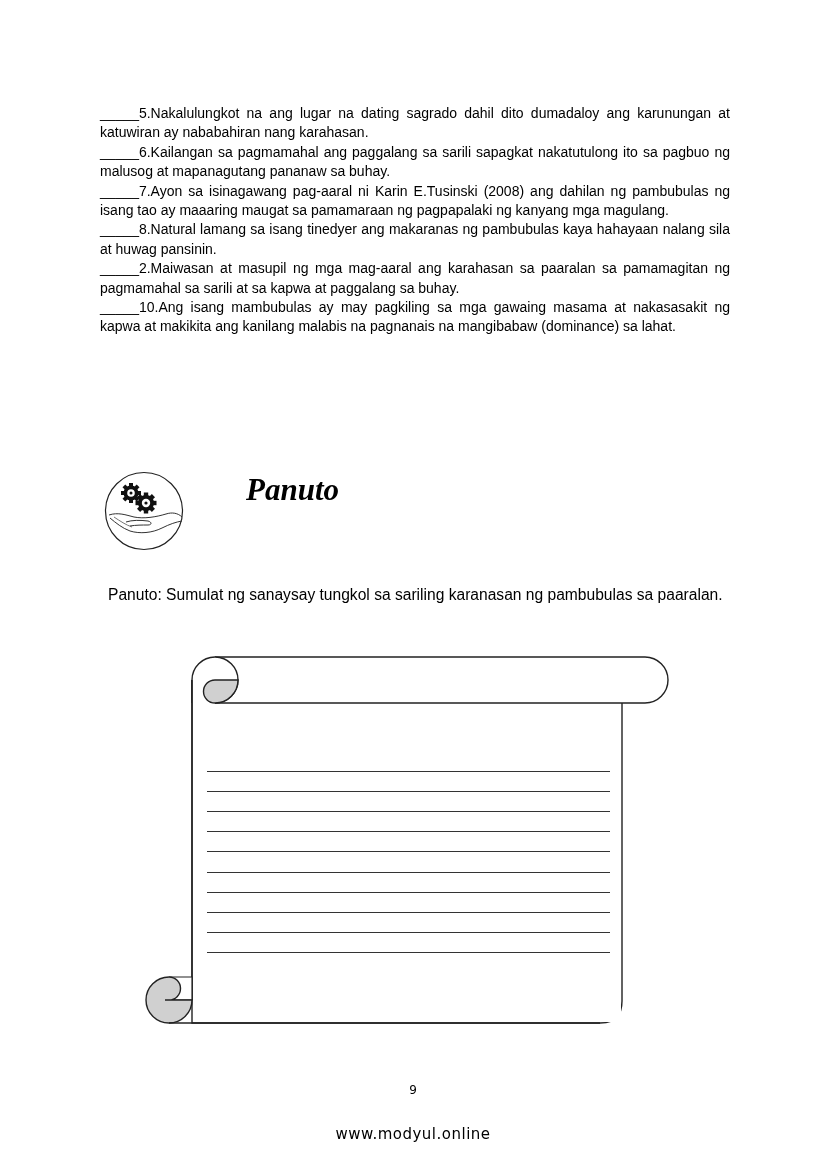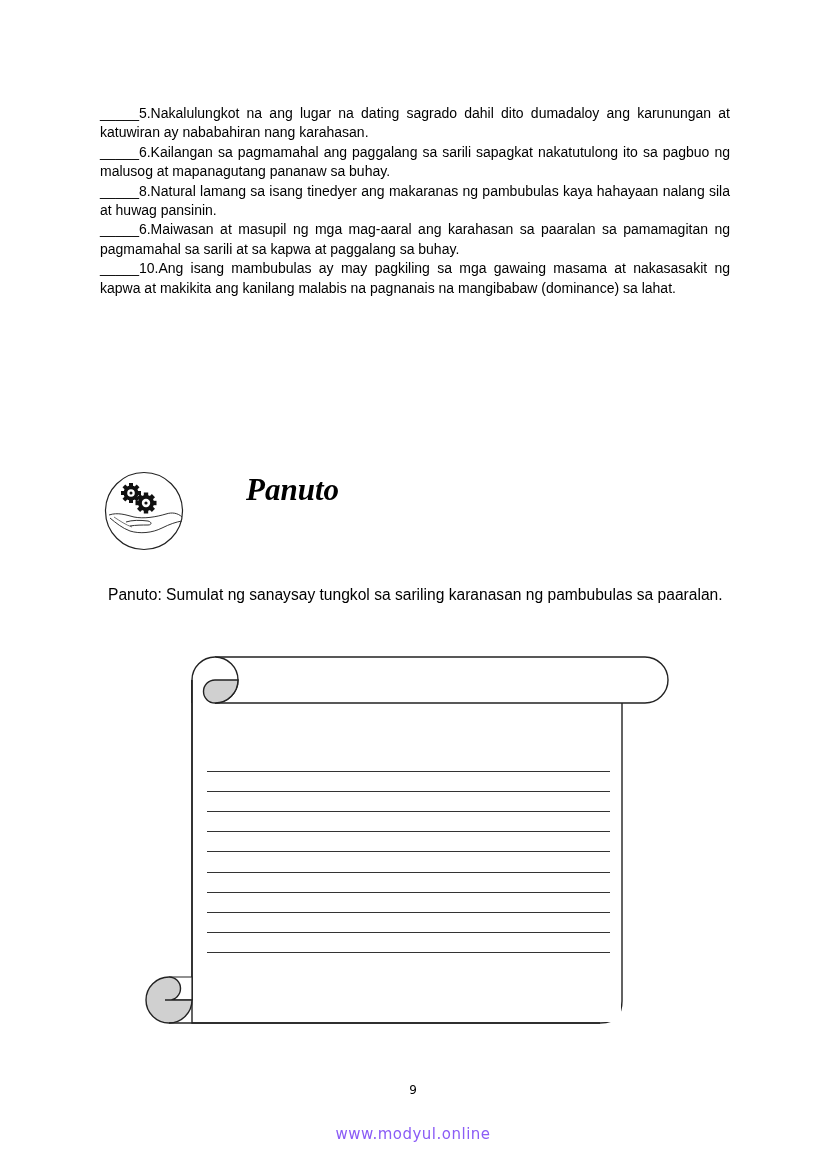--- a/index.html
+++ b/index.html
@@ -8,30 +8,31 @@
   .item { text-align: justify; text-align-last: left; margin: 0; }
   .item .blank { letter-spacing: 0; }
   .section-header { position: absolute; left: 104px; top: 471px; width: 400px; height: 82px; }
   .icon-wrap { position: absolute; left: 0; top: 0; width: 80px; height: 80px; }
   .section-title { position: absolute; left: 142px; top: 0px; font-family: "Liberation Serif", serif; font-style: italic; font-weight: bold; font-size: 31px; line-height: 38px; }
   .instructions { position: absolute; left: 108px; top: 585px; width: 620px; font-size: 15.6px; line-height: 20px; }
   .scroll { position: absolute; left: 0; top: 0; width: 826px; height: 1169px; pointer-events: none; }
   .writing-lines { position: absolute; left: 207px; top: 752px; width: 403px; }
   .writing-line { height: 20.1px; border-bottom: 1.4px solid #333; box-sizing: border-box; pointer-events: auto; }
   .page-number { position: absolute; left: 0; width: 826px; top: 1083px; text-align: center; font-family: "DejaVu Sans", sans-serif; font-size: 12px; }
-  .watermark { position: absolute; left: 0; width: 826px; top: 1125px; text-align: center; font-family: "DejaVu Sans", sans-serif; font-size: 15px; color: #8b5cf6; letter-spacing: 0.5px; }
+  .watermark { position: absolute; left: 0; width: 826px; top: 1125px; text-align: center; font-family: "DejaVu Sans", sans-serif; font-size: 15px; color: #000000; letter-spacing: 0.5px; }
 </style>
 </head>
 <body>
 
 <div class="items">
   <p class="item"><span class="blank">_____</span><span>5.Nakalulungkot na ang lugar na dating sagrado dahil dito dumadaloy ang karunungan at katuwiran ay nababahiran nang  karahasan.</span></p>
   <p class="item"><span class="blank">_____</span><span>6.Kailangan sa pagmamahal ang paggalang sa sarili sapagkat nakatutulong ito sa pagbuo ng malusog at mapanagutang pananaw sa buhay.</span></p>
+  <p class="item"><span class="blank">_____</span><span>7.Ayon sa isinagawang pag-aaral ni Karin E.Tusinski (2008) ang dahilan ng pambubulas ng isang tao ay maaaring maugat sa pamamaraan ng pagpapalaki ng kanyang mga magulang.</span></p>
   <p class="item"><span class="blank">_____</span><span>8.Natural lamang sa isang tinedyer ang makaranas ng pambubulas kaya hahayaan nalang sila at huwag pansinin.</span></p>
-  <p class="item"><span class="blank">_____</span><span>6.Maiwasan at masupil ng mga mag-aaral ang karahasan sa paaralan sa pamamagitan ng pagmamahal sa sarili at sa kapwa at paggalang sa buhay.</span></p>
+  <p class="item"><span class="blank">_____</span><span>2.Maiwasan at masupil ng mga mag-aaral ang karahasan sa paaralan sa pamamagitan ng pagmamahal sa sarili at sa kapwa at paggalang sa buhay.</span></p>
   <p class="item"><span class="blank">_____</span><span>10.Ang isang mambubulas ay may pagkiling sa mga gawaing masama at nakasasakit ng kapwa at makikita ang kanilang malabis na pagnanais na mangibabaw (dominance) sa lahat.</span></p>
 </div>
 
 <div class="section-header">
   <div class="icon-wrap">
     <svg width="80" height="80" viewBox="0 0 80 80">
       <circle cx="40" cy="40" r="38.5" fill="#fff" stroke="#222" stroke-width="1.2"></circle>
 
       <g transform="translate(27,22)">
         <g fill="#111">

